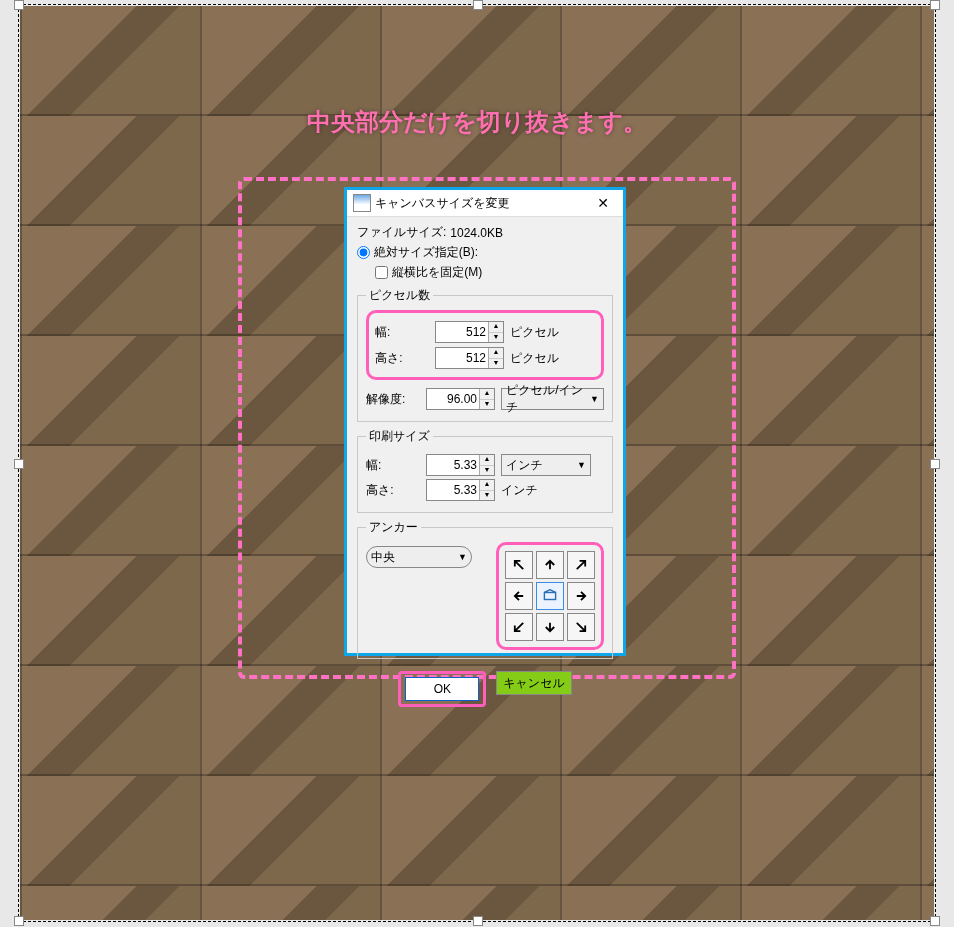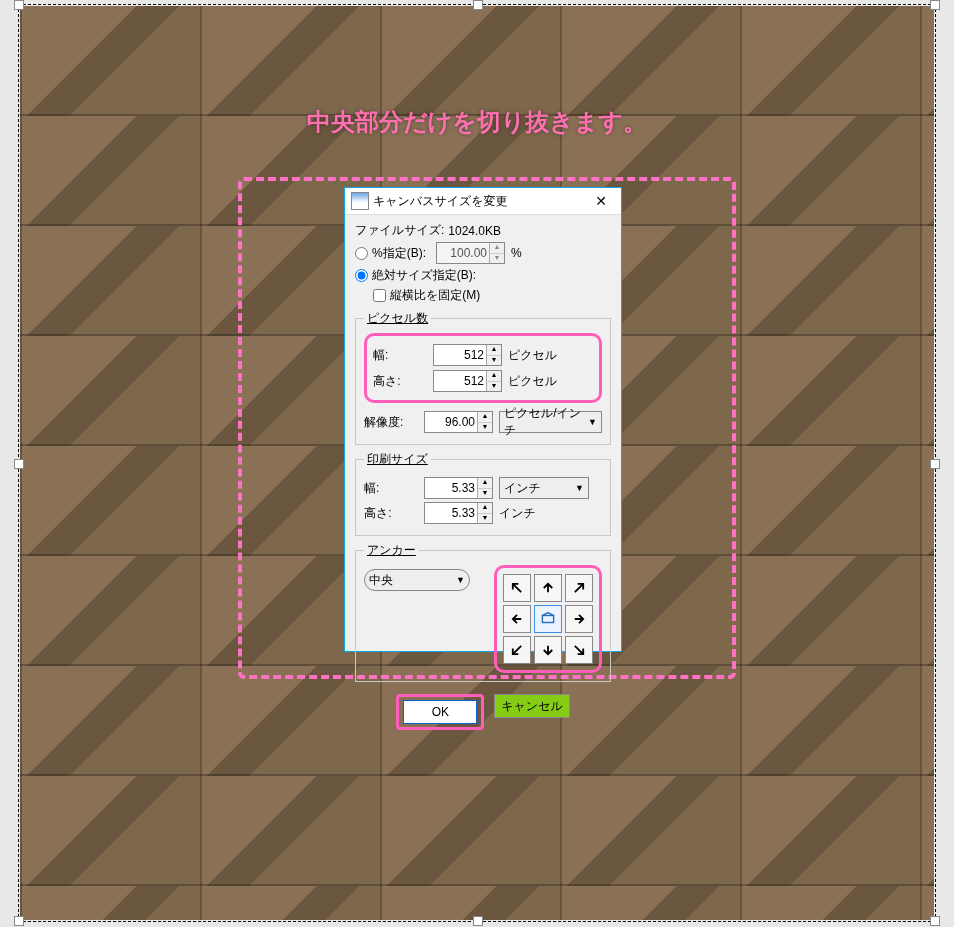--- a/index.html
+++ b/index.html
@@ -16,41 +16,41 @@
   .outer-sel{position:absolute;left:18px;top:4px;width:918px;height:918px;border:1px dashed #000;box-sizing:border-box;}
   .handle{position:absolute;width:8px;height:8px;background:#fff;border:1px solid #888;}
   .h-tl{left:-5px;top:-5px}.h-tr{right:-5px;top:-5px}.h-bl{left:-5px;bottom:-5px}.h-br{right:-5px;bottom:-5px}
   .h-tm{left:50%;top:-5px;margin-left:-4px}.h-bm{left:50%;bottom:-5px;margin-left:-4px}
   .h-ml{left:-5px;top:50%;margin-top:-4px}.h-mr{right:-5px;top:50%;margin-top:-4px}
 
   .annot{position:absolute;left:0;right:0;top:106px;text-align:center;color:#ff6fb1;font-weight:bold;font-size:24px;text-shadow:0 0 4px rgba(0,0,0,.4);}
 
   .inner-sel{position:absolute;left:238px;top:177px;width:498px;height:502px;border:4px dashed #ff71c2;border-radius:6px;box-sizing:border-box;}
 
-  .dialog{position:absolute;left:344px;top:187px;width:276px;height:463px;background:#f0f0f0;border:1px solid #0ea5e9;font-size:12px;color:#000;}
+  .dialog{position:absolute;left:344px;top:187px;width:276px;height:463px;background:#f0f0f0;border:3px solid #0ea5e9;font-size:12px;color:#000;}
   .titlebar{height:26px;line-height:26px;background:#fff;border-bottom:1px solid #ddd;display:flex;align-items:center;}
   .titlebar .icon{width:16px;height:16px;margin:0 4px 0 6px;background:linear-gradient(#6ea8e6,#fff 60%);border:1px solid #888;}
   .titlebar .ttl{flex:1;font-size:12px;}
   .titlebar .close{width:40px;height:26px;text-align:center;font-size:14px;cursor:pointer;}
   .body{padding:4px 10px 6px 10px;}
   .row{display:flex;align-items:center;margin:3px 0;}
   .row.indent1{padding-left:18px;}
   .lbl{flex:0 0 60px;}
   input[type=radio],input[type=checkbox]{margin:0 4px 0 0;vertical-align:middle;}
   .spin{display:inline-flex;align-items:stretch;height:20px;border:1px solid #888;background:#fff;}
   .spin.dis{background:#f4f4f4;color:#888;}
   .spin input{border:0;width:48px;text-align:right;padding:0 2px;font-size:12px;outline:none;background:transparent;}
   .spin .btns{display:flex;flex-direction:column;width:14px;border-left:1px solid #aaa;}
   .spin .btns span{flex:1;font-size:7px;text-align:center;line-height:8px;background:#f0f0f0;border-bottom:1px solid #ccc;}
   .spin .btns span:last-child{border-bottom:0;}
   .unit{margin-left:6px;}
   .sel{height:20px;border:1px solid #888;background:#eee;display:inline-flex;align-items:center;padding:0 4px;min-width:80px;justify-content:space-between;font-size:12px;}
   .sel .chev{font-size:9px;margin-left:6px;}
   fieldset{border:1px solid #c8c8c8;margin:6px 0 2px 0;padding:6px 8px 8px 8px;}
-  legend{font-size:12px;padding:0 3px;text-decoration:underline;}
+  legend{font-size:12px;padding:0 3px;}
 
   .hilite{border:3px solid #ff5fbb;border-radius:10px;padding:4px 6px;}
   #pixel-fields .row{margin:4px 0;}
 
   .anchor-row{display:flex;align-items:flex-start;}
   .anchor-sel{margin-top:4px;border-radius:11px;}
   .anchor-grid{display:grid;grid-template-columns:repeat(3,28px);grid-template-rows:repeat(3,28px);gap:3px;border:3px solid #ff5fbb;border-radius:10px;padding:6px;margin-left:auto;}
   .anchor-grid button{border:1px solid #888;background:#f6f6f6;padding:0;cursor:pointer;}
   .anchor-grid button svg{width:14px;height:14px;display:block;margin:auto;}
   .anchor-grid .center{border:1px solid #3a8de0;background:#eaf3ff;}
@@ -84,32 +84,20 @@
     <span class="icon"></span>
     <span class="ttl">キャンバスサイズを変更</span>
     <span class="close">✕</span>
   </div>
   <div class="body">
     <div class="row">
       <span>ファイルサイズ:</span>
       <span style="margin-left:4px">1024.0KB</span>
     </div>
 
-    <div class="row">
-      <input type="radio" name="mode" style="">
-      <span>%指定(B):</span>
-      <span style="margin-left:10px" class="spin dis">
-        <input disabled="" value="100.00" style="">
-        <span class="btns">
-            <span>▲</span>
-            <span>▼</span>
-          </span>
-      </span>
-      <span class="unit">%</span>
-    </div>
 
     <div class="row">
       <input type="radio" name="mode" checked="" style="">
       <span>絶対サイズ指定(B):</span>
     </div>
 
     <div class="row indent1">
       <input type="checkbox" style="">
       <span>縦横比を固定(M)</span>
     </div>

